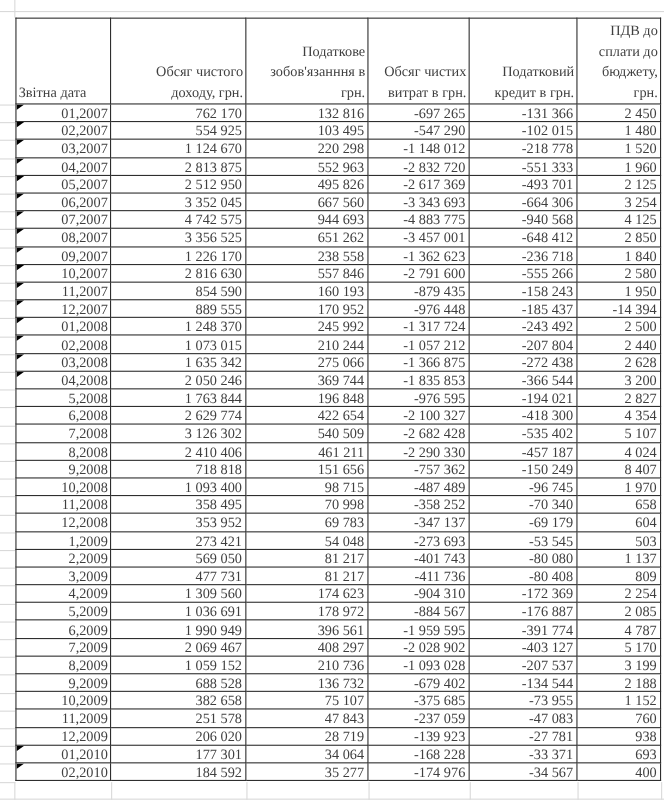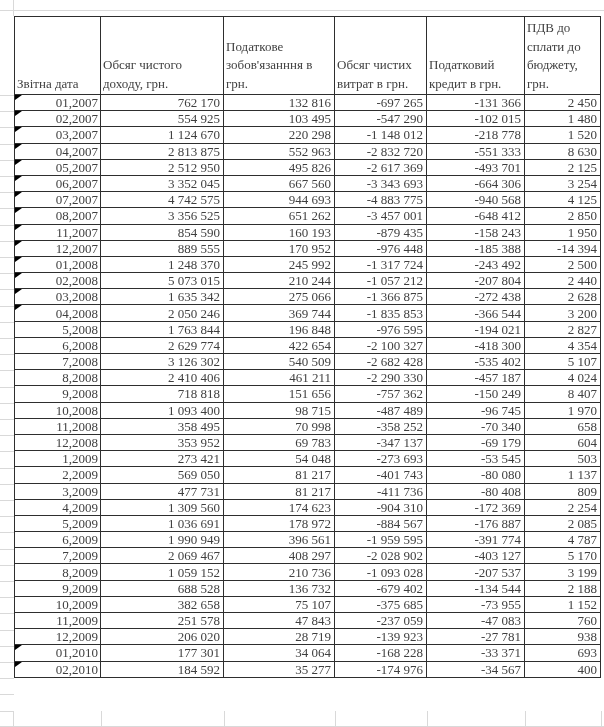--- a/index.html
+++ b/index.html
@@ -22,21 +22,21 @@
   }
   table.data th, table.data td{
     border:1px solid var(--border);
     color:var(--text);
     font-size:13px;
     overflow:hidden;
   }
   table.data th{
     font-weight:normal;
     vertical-align:bottom;
-    text-align:left;
+    text-align:right;
     padding:2px 2px 1px 2px;
     line-height:18.5px;
   }
   table.data th.h-date{text-align:left;padding-left:2px;}
   table.data td{
     position:relative;
     text-align:right;
     padding:0 3px 0 0;
     white-space:nowrap;
     line-height:15px;
@@ -150,21 +150,21 @@
           <td>-1 148 012</td>
           <td>-218 778</td>
           <td>1 520</td>
         </tr>
         <tr class="data-row">
           <td class="date"><span class="marker"></span>04,2007</td>
           <td>2 813 875</td>
           <td>552 963</td>
           <td>-2 832 720</td>
           <td>-551 333</td>
-          <td>8 630</td>
+          <td>1 960</td>
         </tr>
         <tr class="data-row">
           <td class="date"><span class="marker"></span>05,2007</td>
           <td>2 512 950</td>
           <td>495 826</td>
           <td>-2 617 369</td>
           <td>-493 701</td>
           <td>2 125</td>
         </tr>
         <tr class="data-row">
@@ -185,46 +185,62 @@
         </tr>
         <tr class="data-row">
           <td class="date"><span class="marker"></span>08,2007</td>
           <td>3 356 525</td>
           <td>651 262</td>
           <td>-3 457 001</td>
           <td>-648 412</td>
           <td>2 850</td>
         </tr>
         <tr class="data-row">
+          <td class="date"><span class="marker"></span>09,2007</td>
+          <td>1 226 170</td>
+          <td>238 558</td>
+          <td>-1 362 623</td>
+          <td>-236 718</td>
+          <td>1 840</td>
+        </tr>
+        <tr class="data-row">
+          <td class="date"><span class="marker"></span>10,2007</td>
+          <td>2 816 630</td>
+          <td>557 846</td>
+          <td>-2 791 600</td>
+          <td>-555 266</td>
+          <td>2 580</td>
+        </tr>
+        <tr class="data-row">
           <td class="date"><span class="marker"></span>11,2007</td>
           <td>854 590</td>
           <td>160 193</td>
           <td>-879 435</td>
           <td>-158 243</td>
           <td>1 950</td>
         </tr>
         <tr class="data-row">
           <td class="date"><span class="marker"></span>12,2007</td>
           <td>889 555</td>
           <td>170 952</td>
           <td>-976 448</td>
-          <td>-185 388</td>
+          <td>-185 437</td>
           <td>-14 394</td>
         </tr>
         <tr class="data-row">
           <td class="date"><span class="marker"></span>01,2008</td>
           <td>1 248 370</td>
           <td>245 992</td>
           <td>-1 317 724</td>
           <td>-243 492</td>
           <td>2 500</td>
         </tr>
         <tr class="data-row">
           <td class="date"><span class="marker"></span>02,2008</td>
-          <td>5 073 015</td>
+          <td>1 073 015</td>
           <td>210 244</td>
           <td>-1 057 212</td>
           <td>-207 804</td>
           <td>2 440</td>
         </tr>
         <tr class="data-row">
           <td class="date"><span class="marker"></span>03,2008</td>
           <td>1 635 342</td>
           <td>275 066</td>
           <td>-1 366 875</td>

